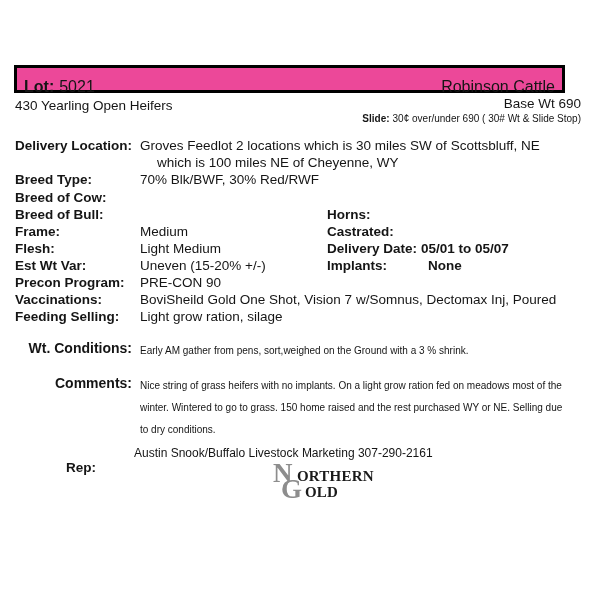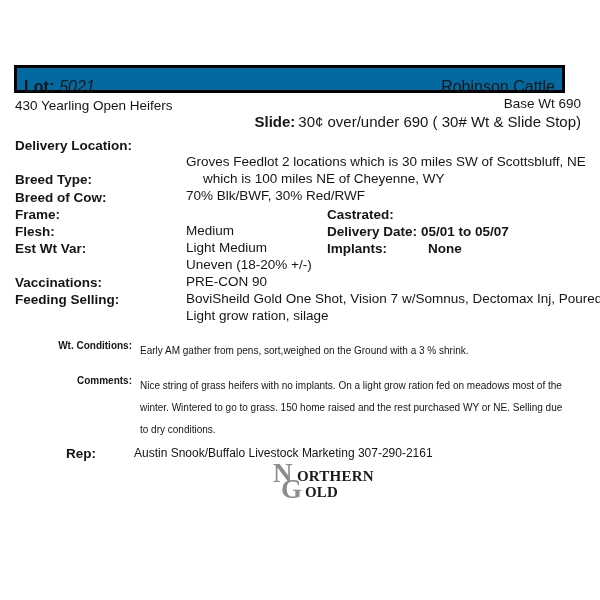--- a/index.html
+++ b/index.html
@@ -22,39 +22,38 @@
   }
 
   
   .lot-box {
     position: absolute;
     left: 14px;
     top: 65px;
     width: 551px;
     height: 28px;
     border: 3px solid #000000;
-    background: #0369a1;
+    background: #ec4899;
     box-sizing: border-box;
     display: flex;
     align-items: center;
     justify-content: space-between;
     padding: 16px 7px 0 7px;
   }
   .lot-left {
     display: flex;
     align-items: baseline;
     gap: 5px;
     font-size: 16px;
   }
   .lot-label {
     font-weight: bold;
   }
   .lot-number {
     font-weight: normal;
-    font-style: italic;
   }
   .consignor {
     font-size: 16px;
     font-weight: normal;
   }
 
   
   .subhead {
     position: absolute;
     left: 0;
@@ -71,21 +70,21 @@
   .base-wt {
     position: absolute;
     right: 15px;
     top: -2px;
     font-size: 13.5px;
   }
   .slide-line {
     position: absolute;
     right: 15px;
     top: 15px;
-    font-size: 15px;
+    font-size: 10px;
     white-space: nowrap;
   }
   .slide-line .k { font-weight: bold; }
   .slide-line .v { font-weight: normal; margin-left: 3px; }
 
   
   .fields {
     position: absolute;
     left: 0;
     top: 138px;
@@ -99,25 +98,24 @@
     position: absolute;
     left: 15px;
     top: 0;
     font-size: 13.5px;
     font-weight: bold;
     white-space: nowrap;
   }
   .val {
     position: absolute;
     left: 140px;
-    top: 16px;
+    top: 0;
     font-size: 13.5px;
     font-weight: normal;
     white-space: nowrap;
-    margin-left: 46px;
   }
   .val.cont {
     left: 157px;
   }
 
   
   .rlbl {
     position: absolute;
     left: 327px;
     top: 0;
@@ -141,21 +139,21 @@
     position: absolute;
     left: 0;
     width: 600px;
   }
   .block .blbl {
     position: absolute;
     left: 0;
     top: 0;
     width: 132px;
     text-align: right;
-    font-size: 10px;
+    font-size: 14px;
     font-weight: bold;
     white-space: nowrap;
   }
   .block .btxt {
     position: absolute;
     left: 140px;
     top: 0;
     width: 428px;
     font-size: 10px;
     line-height: 22px;
@@ -169,20 +167,21 @@
     top: 446px;
     width: 600px;
   }
   .rep-lbl {
     position: absolute;
     left: 0;
     width: 96px;
     text-align: right;
     font-size: 13.5px;
     font-weight: bold;
+    margin-top: 14px;
   }
   .rep-val {
     position: absolute;
     left: 134px;
     font-size: 12px;
   }
 
   
   .logo {
     position: absolute;
@@ -227,43 +226,50 @@
     <div class="row" style="height:18px;">
       <span class="lbl">Breed Type:</span>
       <span class="val">70% Blk/BWF, 30% Red/RWF</span>
     </div>
 
     <div class="row" style="height:17px;">
       <span class="lbl">Breed of Cow:</span>
       <span class="val"></span>
     </div>
 
+    <div class="row" style="height:17px;">
+      <span class="lbl">Breed of Bull:</span>
+      <span class="val"></span>
+      <span class="rlbl">Horns:</span>
+      <span class="rval"></span>
+    </div>
 
     <div class="row" style="height:17px;text-decoration:underline;">
       <span class="lbl">Frame:</span>
       <span class="val">Medium</span>
       <span class="rlbl">Castrated:</span>
       <span class="rval"></span>
     </div>
 
     <div class="row" style="height:17px;">
       <span class="lbl">Flesh:</span>
       <span class="val">Light Medium</span>
       <span class="rlbl">Delivery Date:</span>
       <span class="rval dd">05/01 to 05/07</span>
     </div>
 
     <div class="row" style="height:17px;">
       <span class="lbl">Est Wt Var:</span>
-      <span class="val">Uneven (18-20% +/-)</span>
+      <span class="val">Uneven (15-20% +/-)</span>
       <span class="rlbl">Implants:</span>
       <span class="rval imp">None</span>
     </div>
 
     <div class="row" style="height:17px;">
+      <span class="lbl">Precon Program:</span>
       <span class="val">PRE-CON 90</span>
     </div>
 
     <div class="row" style="height:17px;">
       <span class="lbl">Vaccinations:</span>
       <span class="val">BoviSheild Gold One Shot, Vision 7 w/Somnus, Dectomax Inj, Poured</span>
     </div>
 
     <div class="row" style="height:17px;">
       <span class="lbl">Feeding Selling:</span>

